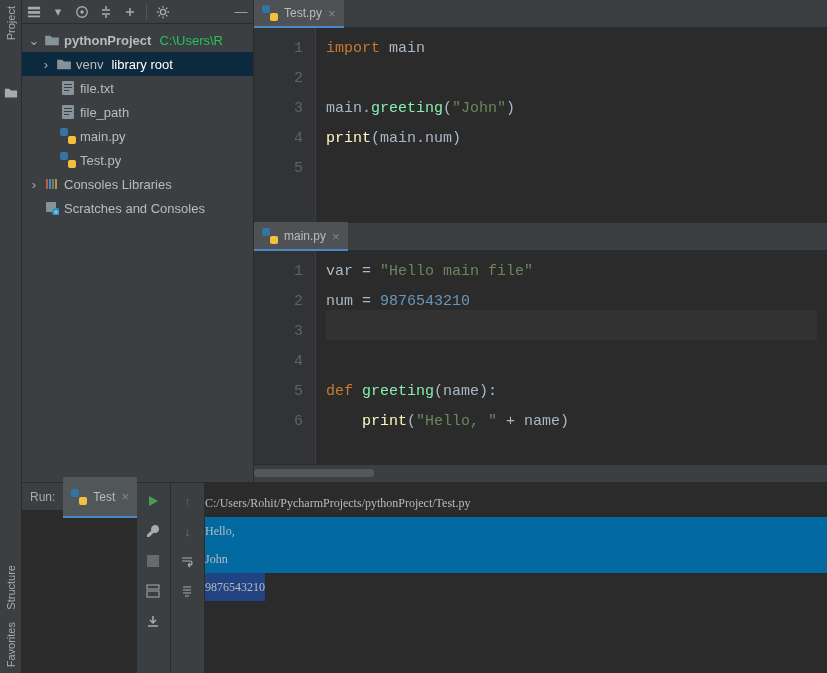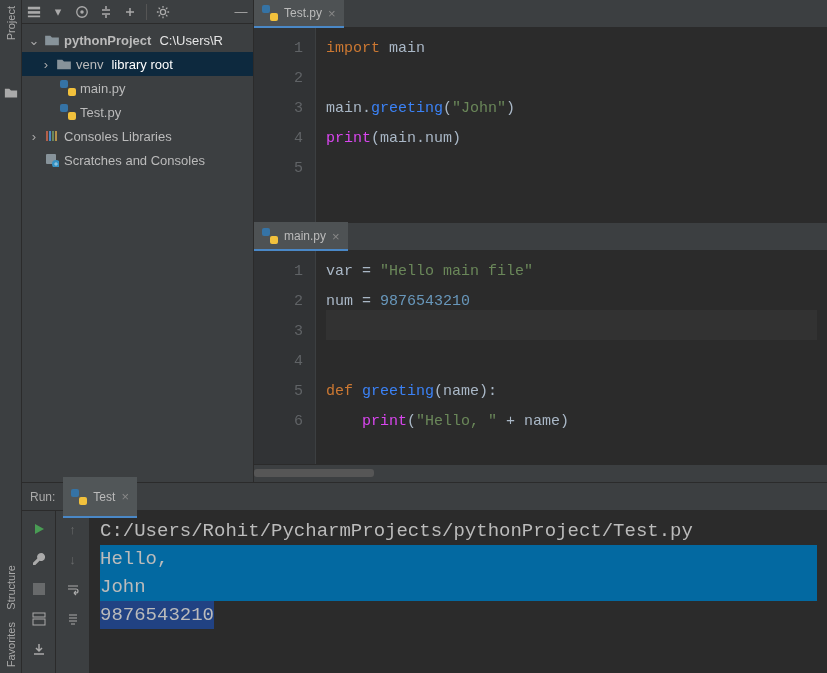--- a/index.html
+++ b/index.html
@@ -45,21 +45,21 @@
   .project-toolbar .tb-gap { flex: 1; }
   .tree { padding: 4px 0; font-size: 13px; }
   .tree-row {
     display: flex; align-items: center; height: 24px;
     padding-left: 6px; gap: 4px;
     cursor: pointer;
   }
   .tree-row.selected { background: #0d293e; }
   .tree-row .chev { width: 12px; display: inline-flex; justify-content: center; color: #aaaaaa; }
   .tree-row .fname { white-space: nowrap; }
-  .tree-row .hint { color: #e5e5e5; margin-left: 4px; white-space: nowrap; overflow: hidden; }
+  .tree-row .hint { color: #22c55e; margin-left: 4px; white-space: nowrap; overflow: hidden; }
   .tree-icon { width: 16px; height: 16px; display: inline-flex; align-items: center; justify-content: center; }
   .ind1 { padding-left: 18px; }
   .ind2 { padding-left: 38px; }
 
   .editor-area {
     position: absolute; left: 254px; right: 0; top: 0; height: 482px;
     background: #313335;
     display: flex; flex-direction: column;
   }
   .editor-pane { display: flex; flex-direction: column; }
@@ -110,34 +110,34 @@
     padding: 6px 10px;
     line-height: 30px;
     background: #2b2b2b;
     white-space: pre;
     color: #a9b7c6;
     position: relative;
   }
   .kw { color: #cc7832; }
   .str { color: #6a8759; }
   .num { color: #6897bb; }
-  .fn { color: #3b82f6; font-family: Liberation Mono, monospace; }
-  .builtin { color: #d946ef; }
+  .fn { color: #86efac; font-family: Liberation Mono, monospace; }
+  .builtin { color: #fef9c3; }
   .cursor-line { position:absolute; left:0; right:0; height:30px; background:#323232; z-index:0; }
   .code-canvas > div { position: relative; z-index: 1; }
 
   .splitter-h { height: 1px; background: #2b2b2b; }
   .scrollbar-stub { height: 18px; background: #3c3f41; border-top: 1px solid #2b2b2b; position: relative; }
   .scrollbar-stub::before { content:""; position:absolute; left:0; width:120px; top:4px; height:8px; background:#565656; border-radius:3px; }
 
   .run-panel {
     position: absolute; left: 22px; right: 0; top: 482px; bottom: 0;
     background: #2b2b2b;
     border-top: 1px solid #2b2b2b;
-    display: flex; flex-direction: column;
+    display: flex; flex-direction: row;
   }
   .run-header {
     height: 28px; background: #3c3f41;
     display: flex; align-items: center; gap: 8px;
     padding-left: 8px;
     border-bottom: 1px solid #2b2b2b;
     font-size: 12px; color: #aaaaaa;
   }
   .run-header .tab.active { background: #515658; height: 40px; }
   .run-body { flex: 1; display: flex; }
@@ -149,23 +149,23 @@
   }
   .run-side2 {
     width: 34px; background: #3c3f41;
     display: flex; flex-direction: column; align-items: center;
     gap: 10px; padding-top: 8px;
     border-right: 1px solid #2b2b2b;
   }
   .run-icon { width: 20px; height: 20px; display: flex; align-items: center; justify-content: center; cursor: pointer; color: #aaaaaa; }
   .run-out {
     flex: 1;
-    font-family: Liberation Mono, monospace;
-    font-size: 19px;
-    padding: 6px 10px;
+    font-family: Liberation Serif, serif;
+    font-size: 12px;
+    padding: 6px 0;
     color: #bbbbbb;
     line-height: 28px;
   }
   .run-out .hl { background: #214283; display: inline-block; }
   .run-out .fullw { display: block; background: #0369a1; padding-right: 100%; }
   .py-badge {
     display: inline-flex; width:16px; height:16px; position: relative;
   }
   .py-badge::before { content:""; position:absolute; width:8px; height:8px; left:0; top:0; background:#3573a5; border-radius:2px; }
   .py-badge::after { content:""; position:absolute; width:8px; height:8px; right:0; bottom:0; background:#f2c13c; border-radius:2px; }
@@ -236,20 +236,42 @@
       <span class="chev">›</span>
       <span class="tree-icon">
           <svg width="14" height="12" viewBox="0 0 16 14">
             <path fill="#87939a" d="M0 2h6l2 2h8v9H0z"></path>
           </svg>
         </span>
       <span class="fname">venv</span>
       <span class="hint" style="color:#ffffff">library root</span>
     </div>
     <div class="tree-row ind2">
+      <span class="tree-icon">
+          <svg width="12" height="14">
+            <rect width="12" height="14" fill="#87939a" rx="1"></rect>
+            <rect x="2" y="3" width="8" height="1" fill="#3c3f41"></rect>
+            <rect x="2" y="6" width="8" height="1" fill="#3c3f41"></rect>
+            <rect x="2" y="9" width="5" height="1" fill="#3c3f41"></rect>
+          </svg>
+        </span>
+      <span class="fname">file.txt</span>
+    </div>
+    <div class="tree-row ind2">
+      <span class="tree-icon">
+          <svg width="12" height="14">
+            <rect width="12" height="14" fill="#87939a" rx="1"></rect>
+            <rect x="2" y="3" width="8" height="1" fill="#3c3f41"></rect>
+            <rect x="2" y="6" width="8" height="1" fill="#3c3f41"></rect>
+            <rect x="2" y="9" width="5" height="1" fill="#3c3f41"></rect>
+          </svg>
+        </span>
+      <span class="fname">file_path</span>
+    </div>
+    <div class="tree-row ind2">
       <span class="tree-icon py-badge"></span>
       <span class="fname">main.py</span>
     </div>
     <div class="tree-row ind2">
       <span class="tree-icon py-badge"></span>
       <span class="fname">Test.py</span>
     </div>
     <div class="tree-row">
       <span class="chev">›</span>
       <span class="tree-icon">

